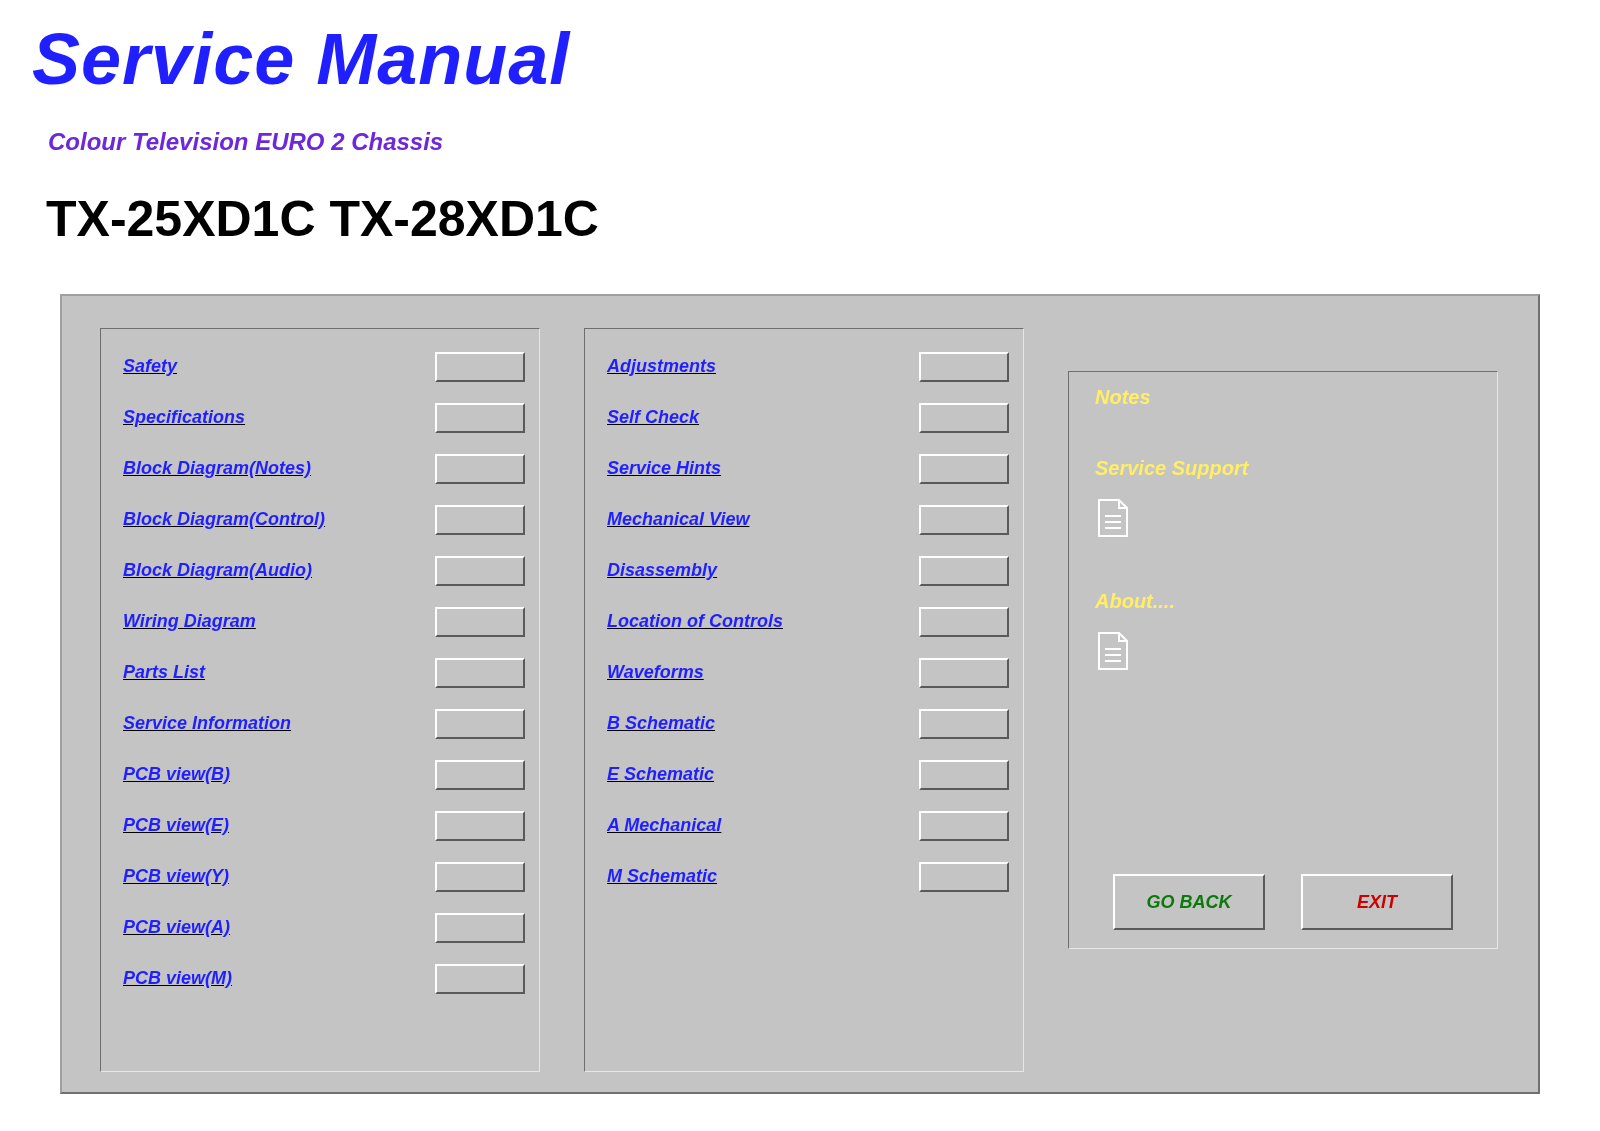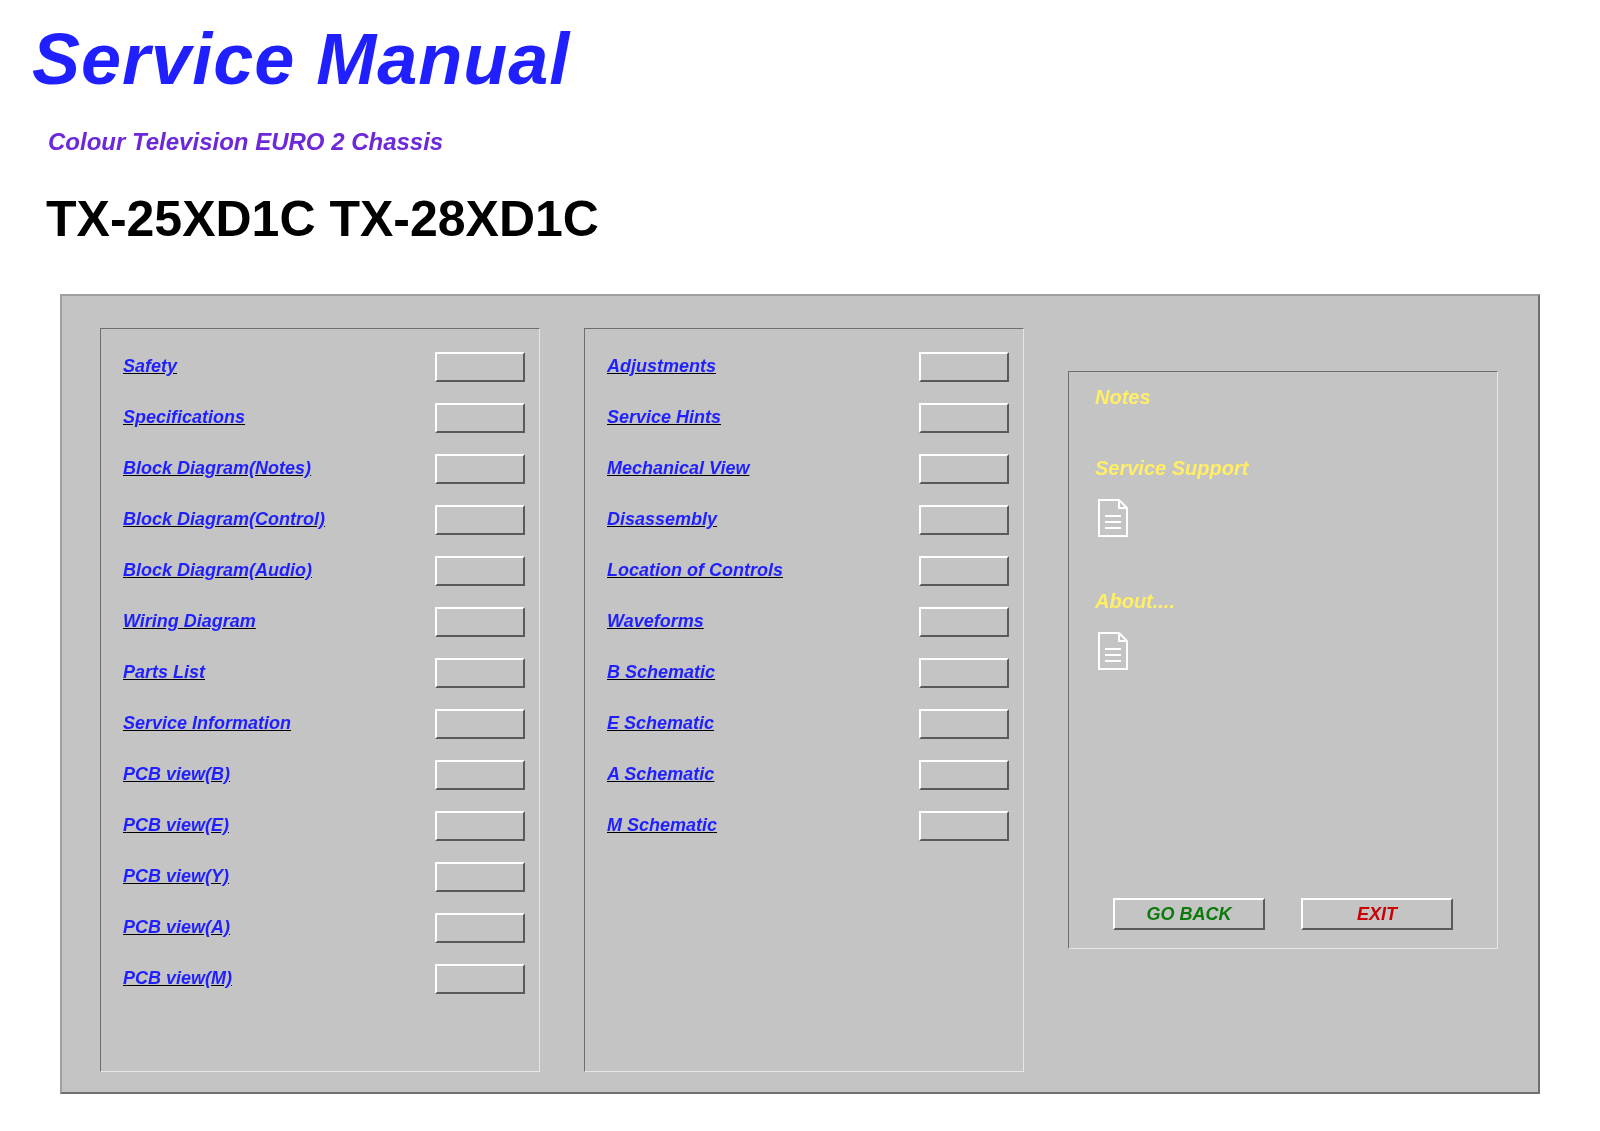--- a/index.html
+++ b/index.html
@@ -112,21 +112,21 @@
   .doc-icon svg { width: 100%; height: 100%; }
   .nav-btns {
     position: absolute;
     bottom: 18px;
     left: 44px;
     display: flex;
     gap: 36px;
   }
   .nav-btn {
     width: 152px;
-    height: 32px;
+    height: 56px;
     background: #c4c4c4;
     border-top: 2px solid #ffffff;
     border-left: 2px solid #ffffff;
     border-right: 2px solid #5a5a5a;
     border-bottom: 2px solid #5a5a5a;
     display: flex;
     align-items: center;
     justify-content: center;
     font-size: 18px;
     font-weight: bold;
@@ -199,20 +199,24 @@
       <button class="btn"></button>
     </div>
   </div>
 
   <div class="col">
     <div class="row">
       <span class="link">Adjustments</span>
       <button class="btn"></button>
     </div>
     <div class="row">
+      <span class="link">Self Check</span>
+      <button class="btn"></button>
+    </div>
+    <div class="row">
       <span class="link">Service Hints</span>
       <button class="btn"></button>
     </div>
     <div class="row">
       <span class="link">Mechanical View</span>
       <button class="btn"></button>
     </div>
     <div class="row">
       <span class="link">Disassembly</span>
       <button class="btn"></button>
@@ -227,21 +231,21 @@
     </div>
     <div class="row">
       <span class="link">B Schematic</span>
       <button class="btn"></button>
     </div>
     <div class="row">
       <span class="link">E Schematic</span>
       <button class="btn"></button>
     </div>
     <div class="row">
-      <span class="link">A Schematic</span>
+      <span class="link">A Mechanical</span>
       <button class="btn"></button>
     </div>
     <div class="row">
       <span class="link">M Schematic</span>
       <button class="btn"></button>
     </div>
   </div>
 
   <div class="col-right">
     <div class="section-block">

